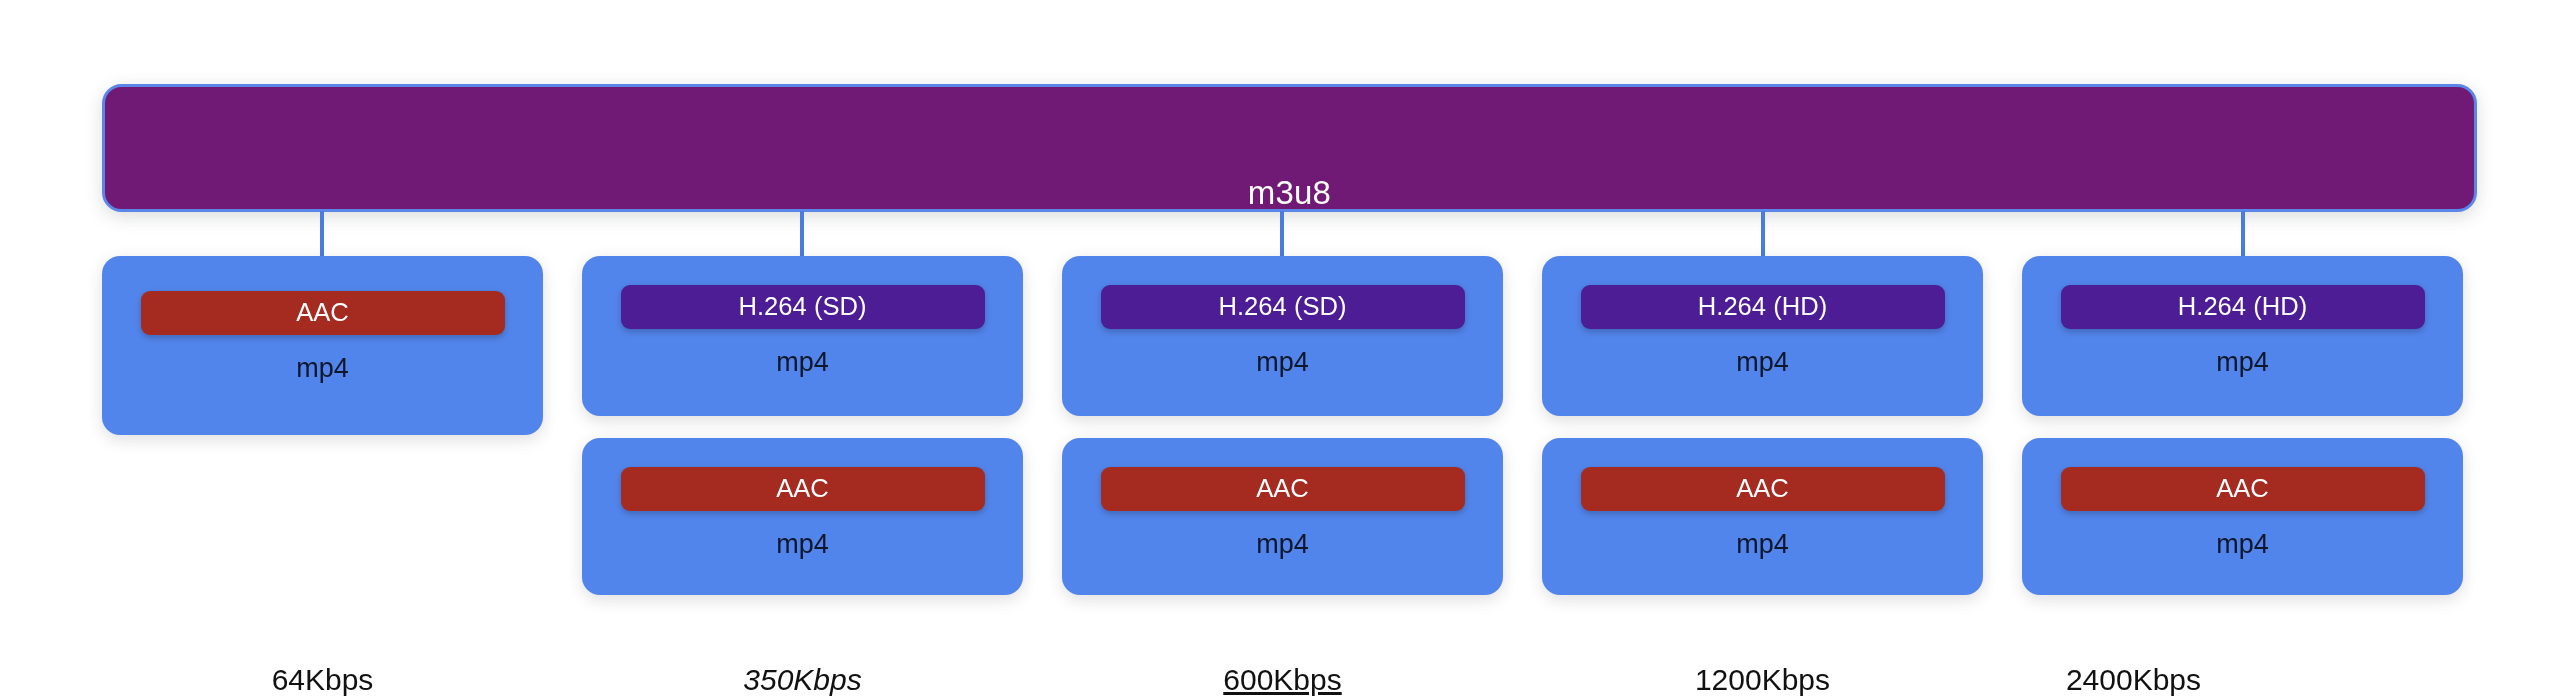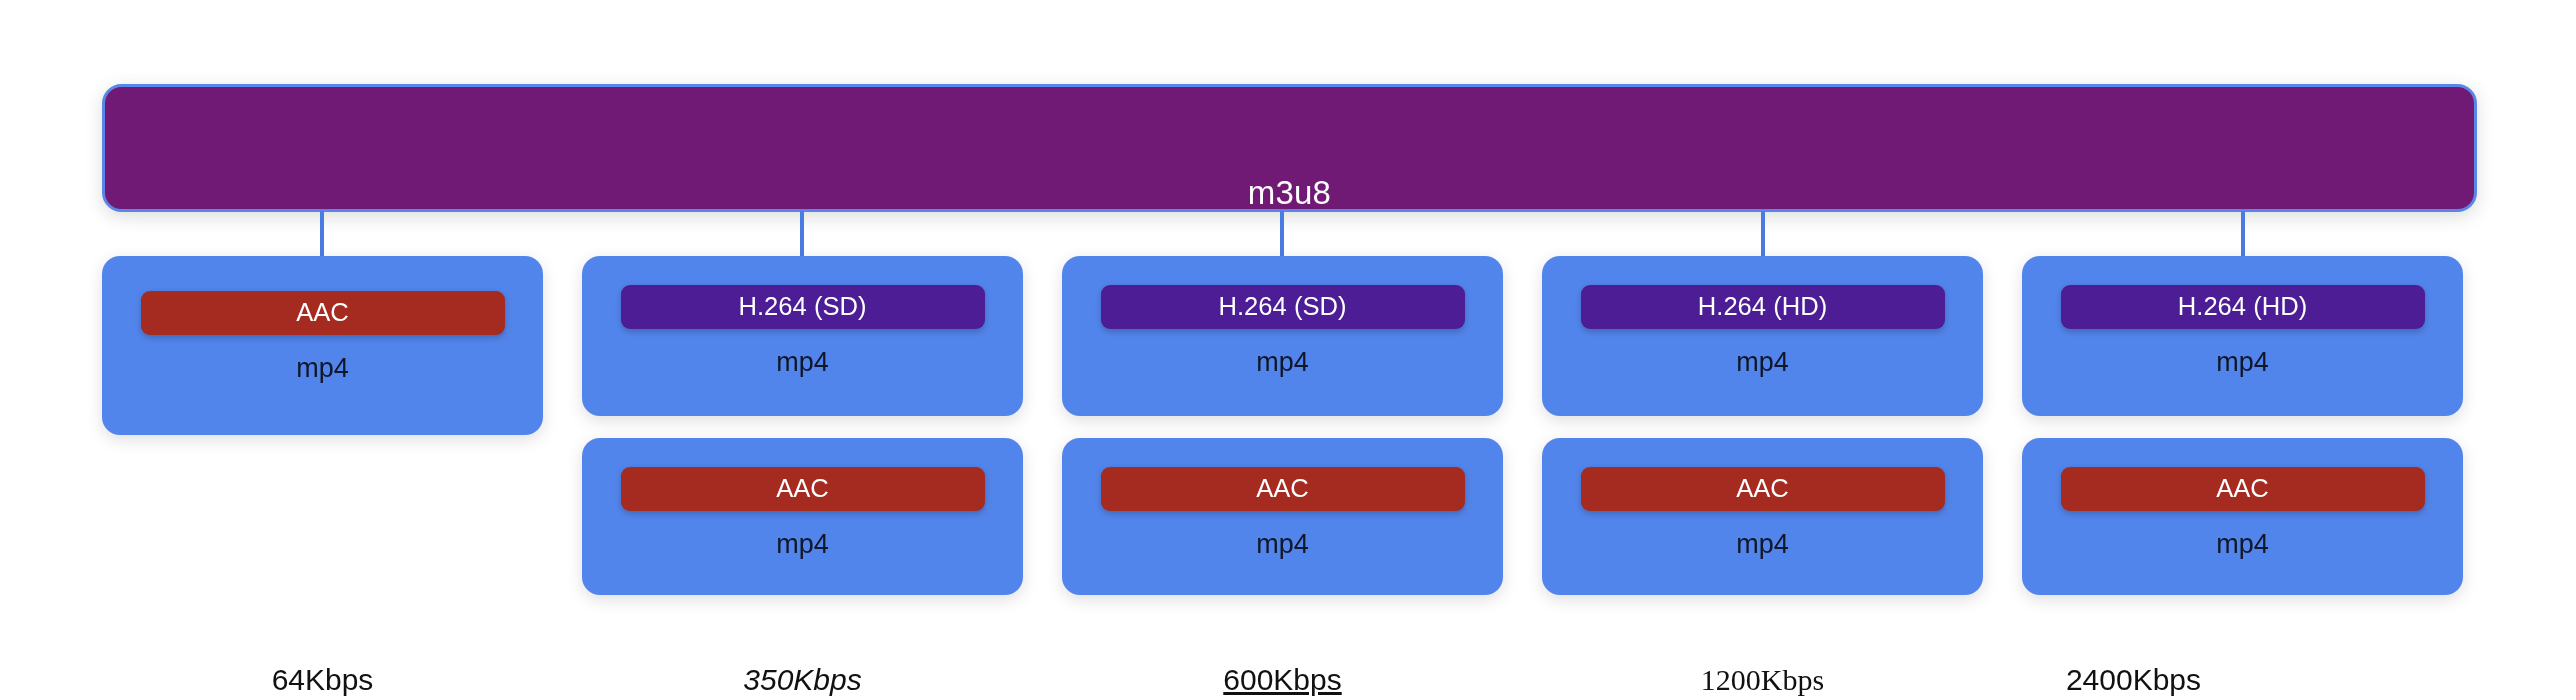--- a/index.html
+++ b/index.html
@@ -177,18 +177,18 @@
           <div class="codec-pill audio">AAC</div>
           <div class="container-label">mp4</div>
         </div>
       </div>
     </div>
 
   <div id="captions-layer">
       <div class="bitrate-label" style="left: 102px;">64Kbps</div>
       <div class="bitrate-label" style="left: 582px; font-style: italic;">350Kbps</div>
       <div class="bitrate-label" style="left: 1062px; text-decoration: underline;">600Kbps</div>
-      <div class="bitrate-label" style="left: 1542px; font-family: Liberation Serif, serif;">1200Kbps</div>
+      <div class="bitrate-label" style="left: 1542px;">1200Kbps</div>
       <div class="bitrate-label" style="left: 1913px;">2400Kbps</div>
     </div>
 
 </div>
 
 
 </body></html>

